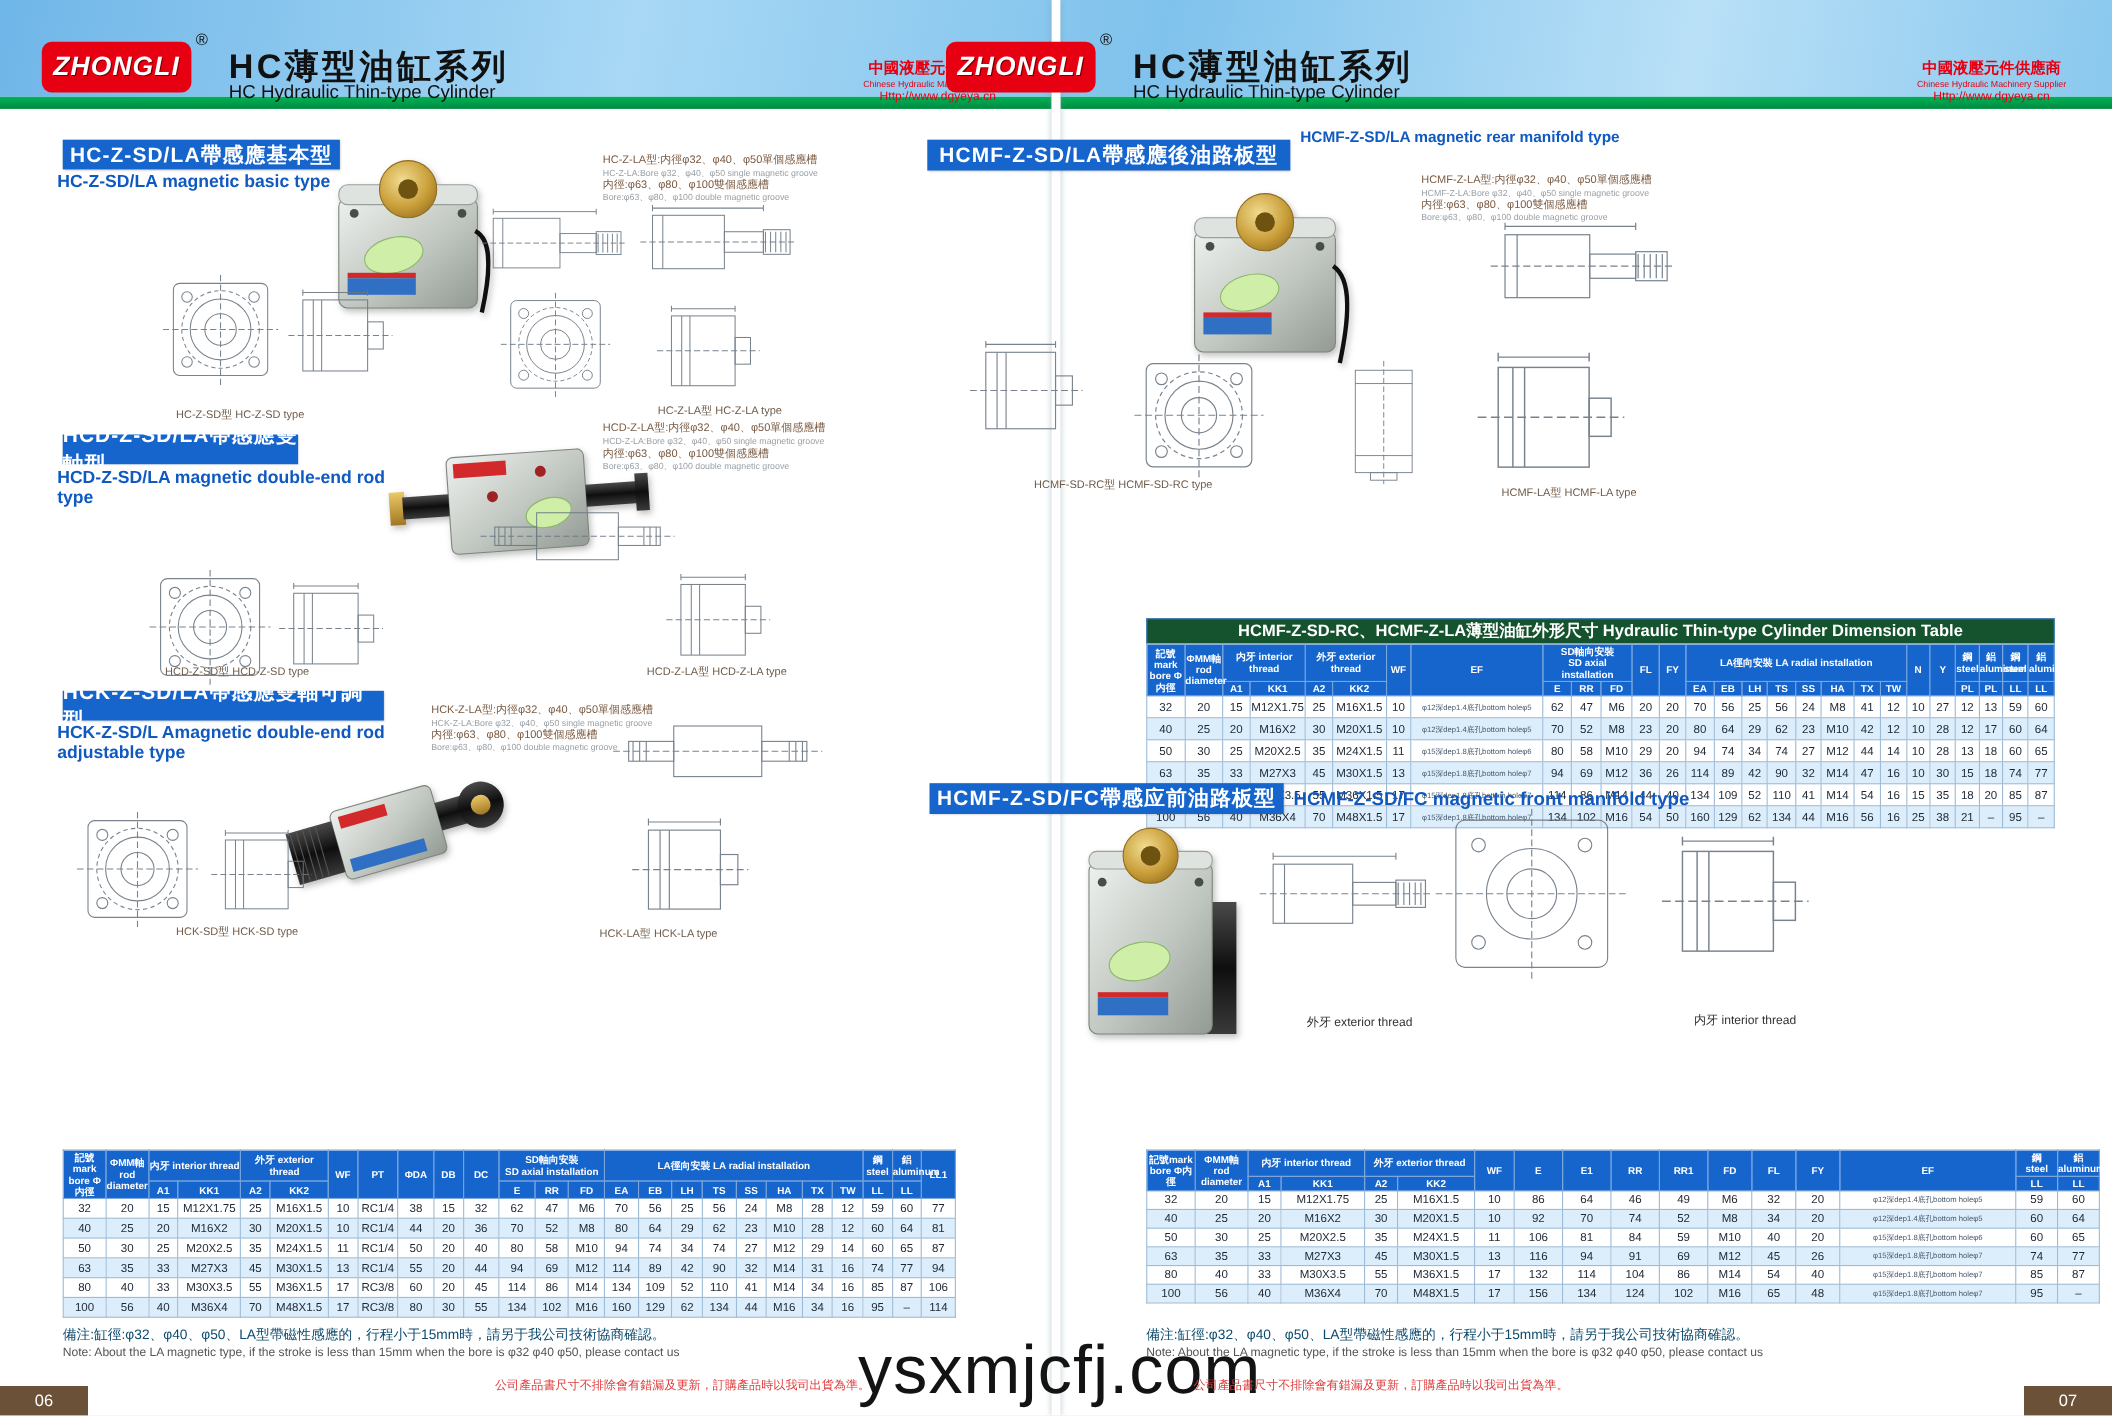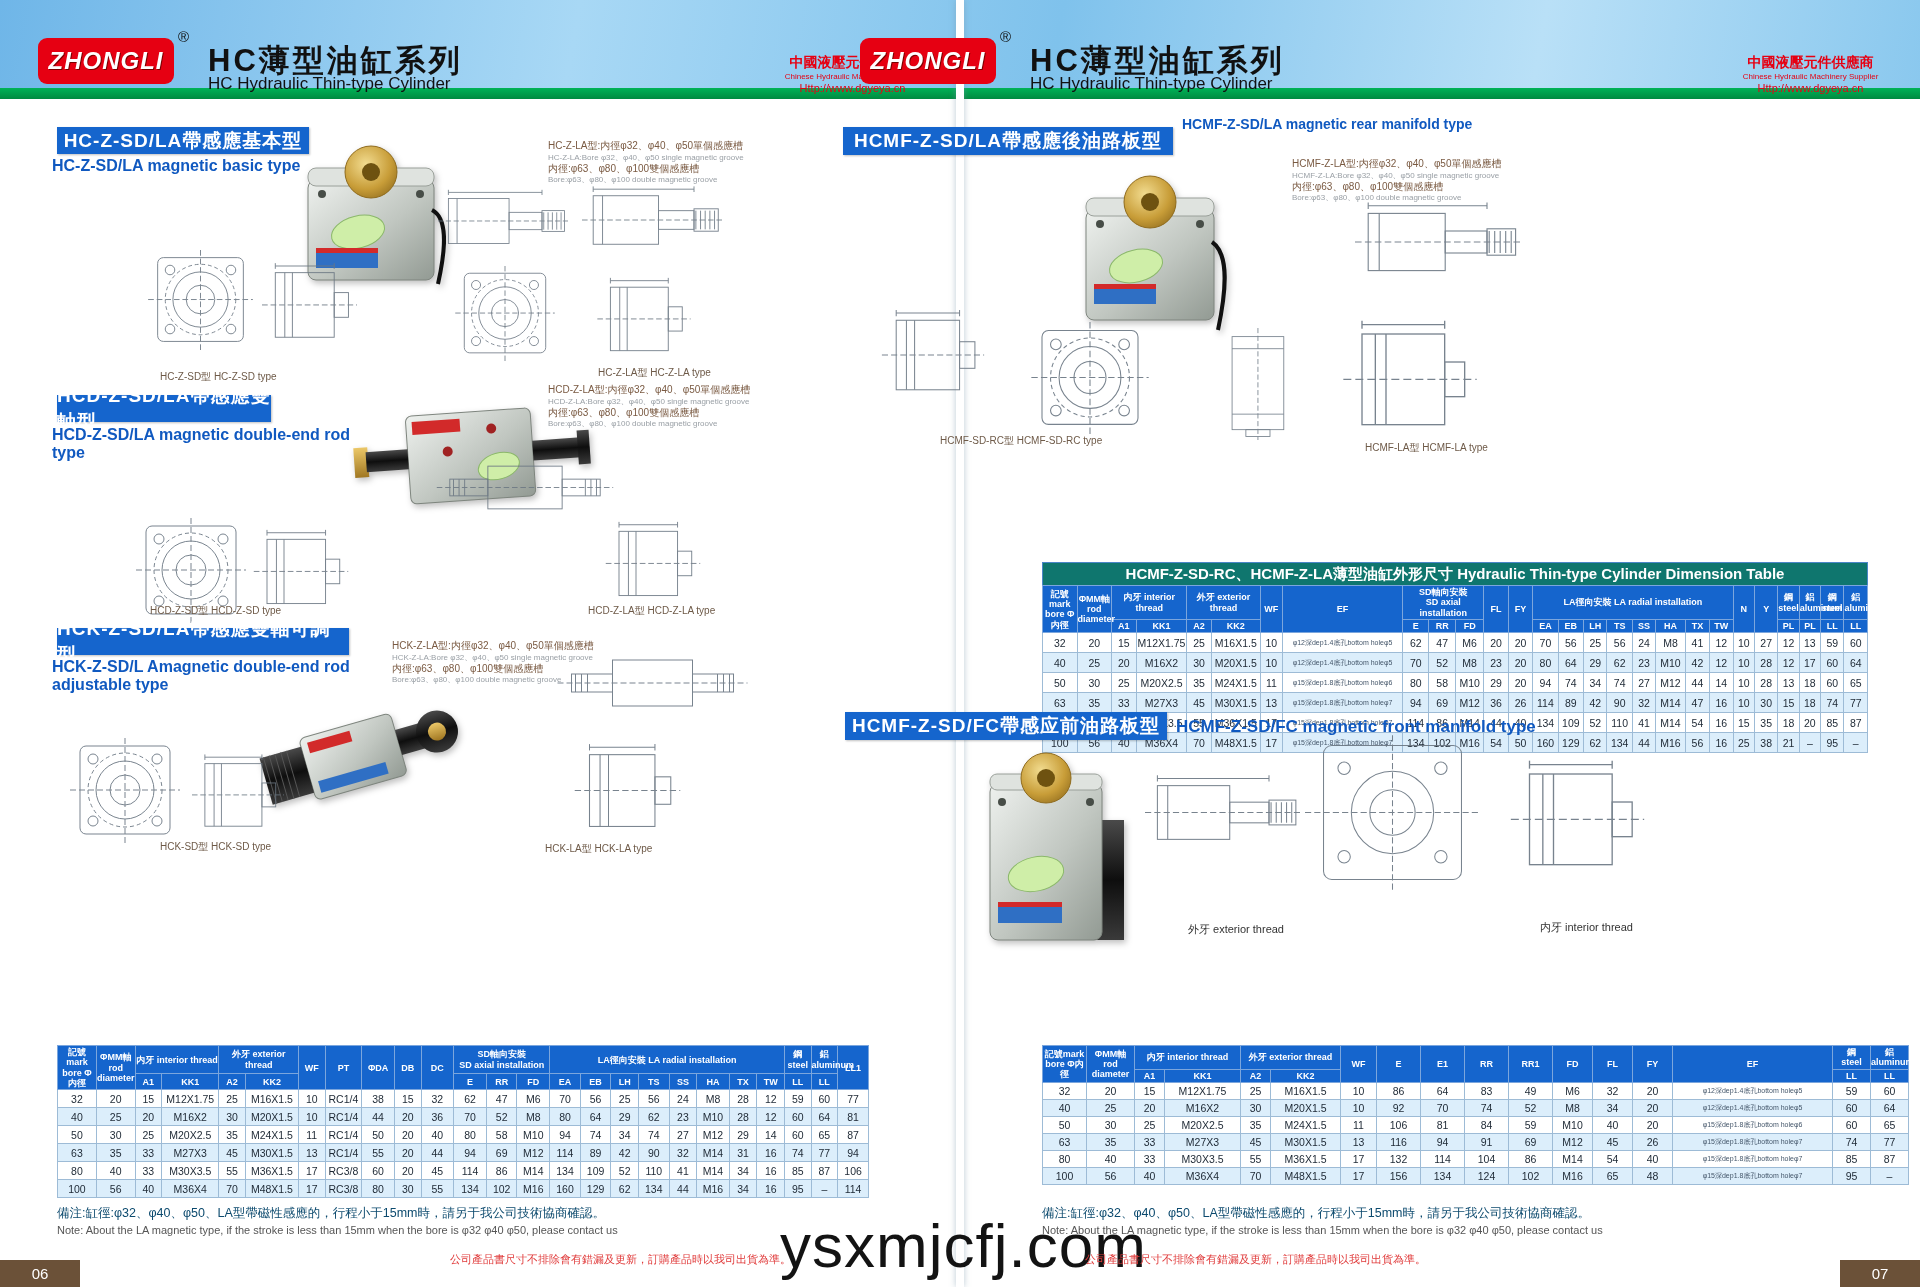--- a/index.html
+++ b/index.html
@@ -25,21 +25,21 @@
           display:flex;align-items:center;justify-content:center;letter-spacing:1px;
           box-shadow:1px 1px 2px rgba(0,0,0,.25);}
   .secen{color:#1059c0;font-weight:bold;font-size:16px;line-height:1.15;}
   .ann{font-size:10px;line-height:1.25;}
   .ann .cn{color:#7a5a42;display:block;}
   .ann .en{color:#9aa0a6;display:block;font-size:8px;}
   .cap{font-size:10px;color:#6e5a48;white-space:nowrap;}
   .lbl{font-size:11px;color:#333;white-space:nowrap;}
   
   .tblwrap{background:#fff;}
-  .ttl{background:#0f766e;color:#fff;font-weight:bold;font-size:15px;text-align:center;
+  .ttl{background:#14532d;color:#fff;font-weight:bold;font-size:15px;text-align:center;
        height:22px;line-height:22px;border:1px solid #4a86c8;border-bottom:none;white-space:nowrap;overflow:hidden;}
   table.dt{border-collapse:collapse;table-layout:fixed;width:100%;}
   table.dt th{background:#1565cd;color:#fff;font-weight:bold;font-size:9px;line-height:1.15;
        border:1px solid #7ba6dd;white-space:pre-line;padding:1px 0;}
   table.dt td{border:1px solid #9dbbd6;text-align:center;font-size:10.5px;color:#1c2733;
        padding:0;overflow:hidden;white-space:nowrap;}
   table.dt tbody tr:nth-child(odd){background:#ffffff;}
   table.dt tbody tr:nth-child(even){background:#dceefb;}
   .tL td{height:17px;}
   .tR1 td{height:19px;font-size:10px;}
@@ -914,21 +914,21 @@
           <tr>
             <td>32</td>
             <td>20</td>
             <td>15</td>
             <td>M12X1.75</td>
             <td>25</td>
             <td>M16X1.5</td>
             <td>10</td>
             <td>86</td>
             <td>64</td>
-            <td>83</td>
+            <td>46</td>
             <td>49</td>
             <td>M6</td>
             <td>32</td>
             <td>20</td>
             <td>φ12深dep1.4底孔bottom holeφ5</td>
             <td>59</td>
             <td>60</td>
           </tr>
           <tr>
             <td>40</td>

